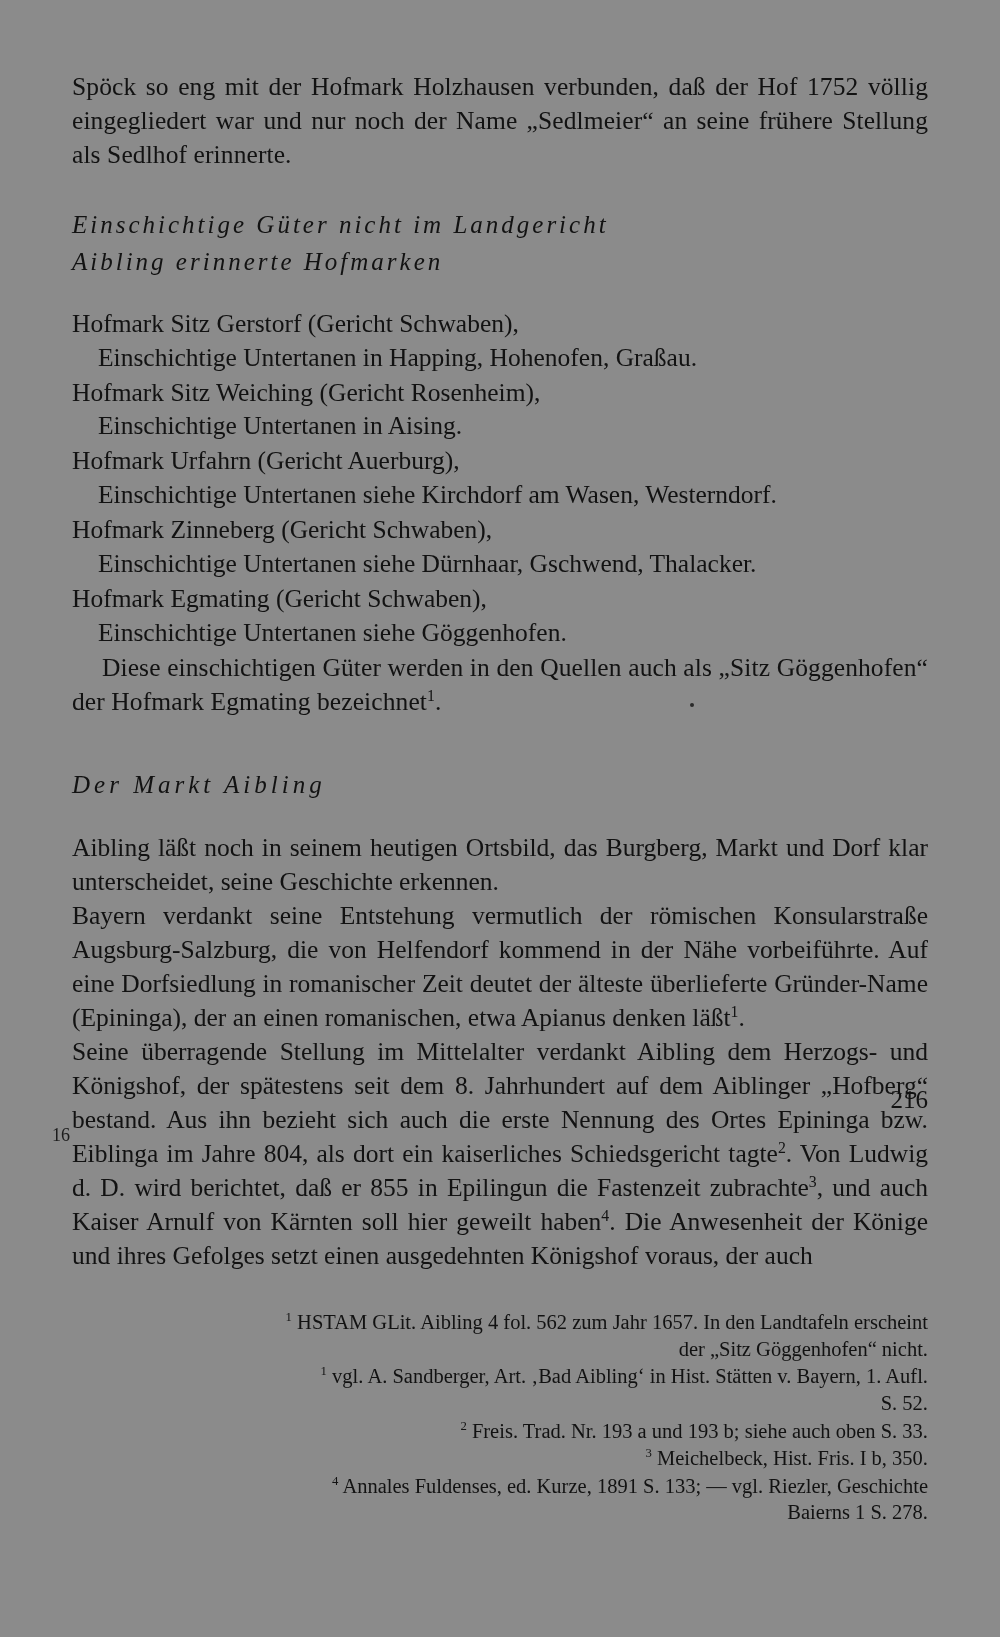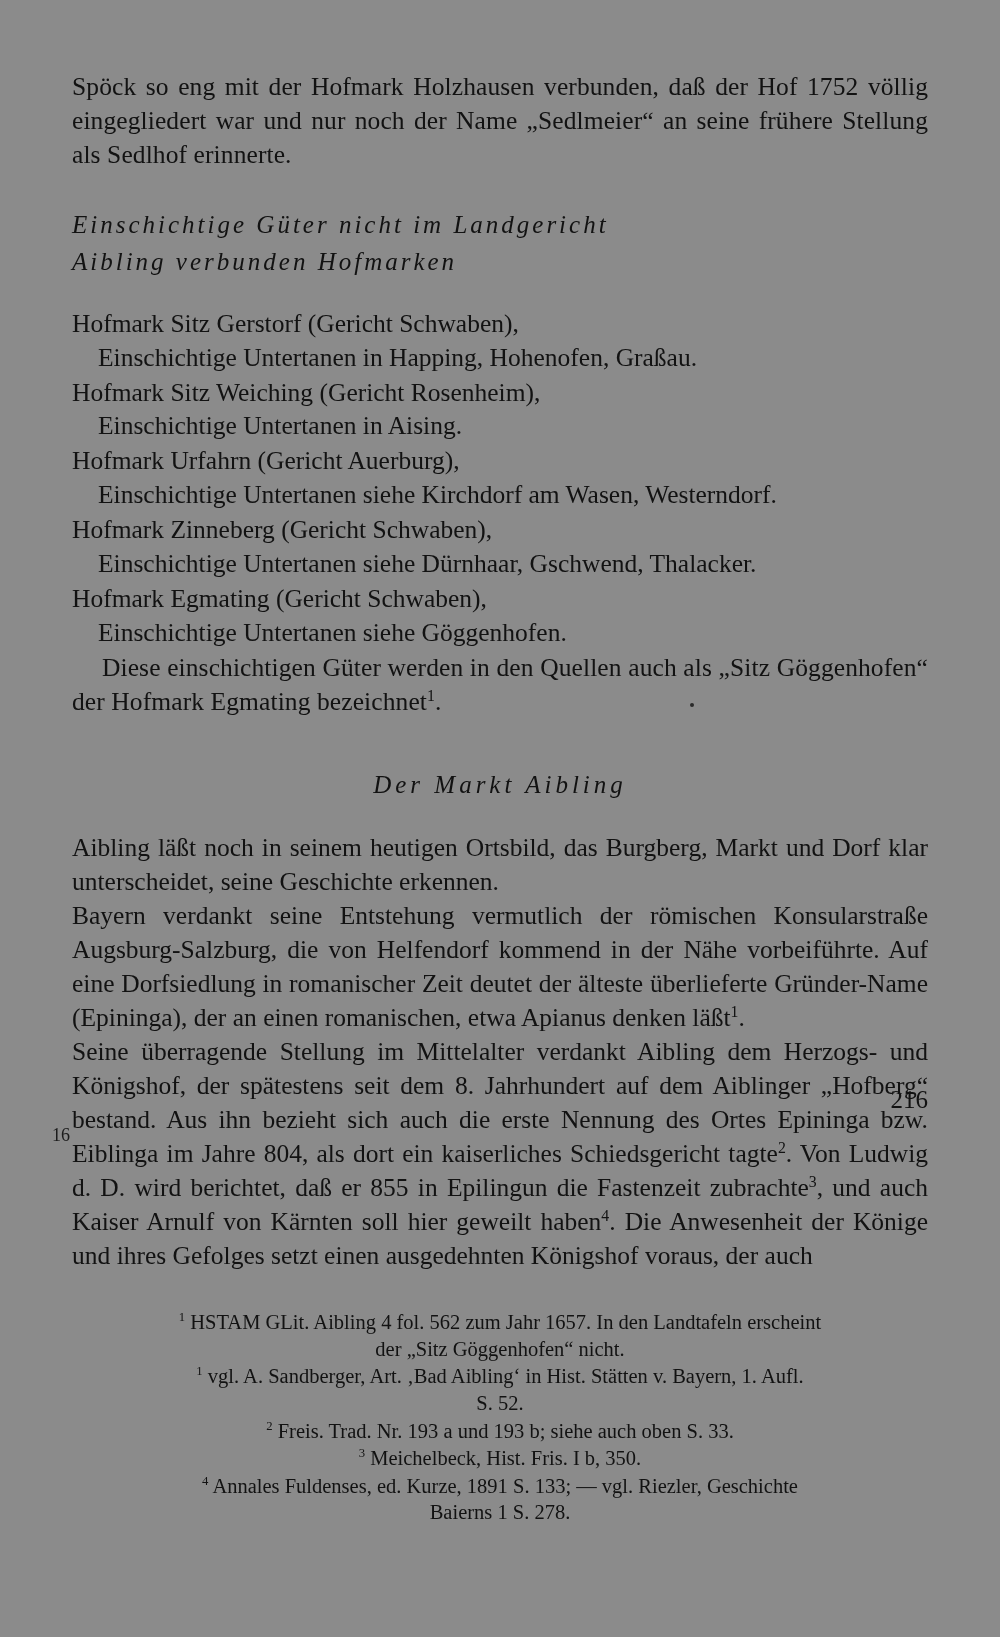--- a/index.html
+++ b/index.html
@@ -48,21 +48,21 @@
     text-align: left;
   }
   .entry .t {
   }
   .entry-sub {
     display: block;
     padding-left: 26px;
     font-style: normal;
   }
   .section-head {
-    text-align: center;
+    text-align: left;
     font-style: italic;
     font-size: 25px;
     letter-spacing: 4px;
     margin: 52px 0 32px 0;
   }
   .body-block p {
     font-size: 25.5px;
     line-height: 1.335;
     text-align: justify;
     margin: 0;
@@ -81,21 +81,21 @@
     vertical-align: super;
     line-height: 0;
   }
   .footnotes {
     margin-top: 36px;
     font-size: 20.5px;
     line-height: 1.3;
   }
   .footnotes .fn {
     margin: 0 0 1px 0;
-    text-align: center;
+    text-align: right;
   }
   .footnotes .fn .cont {
     display: block;
   }
   .pagenum {
     position: absolute;
     right: 72px;
     bottom: 60px;
     font-size: 25px;
   }
@@ -112,21 +112,21 @@
 </style>
 </head>
 <body>
 
 <div class="page">
 
   <p class="para first-para">Spöck so eng mit der Hofmark Holzhausen verbunden, daß der Hof 1752 völlig eingegliedert war und nur noch der Name „Sedlmeier“ an seine frühere Stellung als Sedlhof erinnerte.</p>
 
   <div class="head-italic">
     <span class="l1">Einschichtige Güter nicht im Landgericht</span>
-    <span class="l2">Aibling verbunden Hofmarken</span>
+    <span class="l2">Aibling erinnerte Hofmarken</span>
   </div>
 
   <div>
 
     <p class="entry">
       <span class="t">Hofmark Sitz Gerstorf</span><span> (Gericht Schwaben),</span>
       <span class="entry-sub">Einschichtige Untertanen in Happing, Hohenofen, Graßau.</span>
     </p>
 
     <p class="entry">

